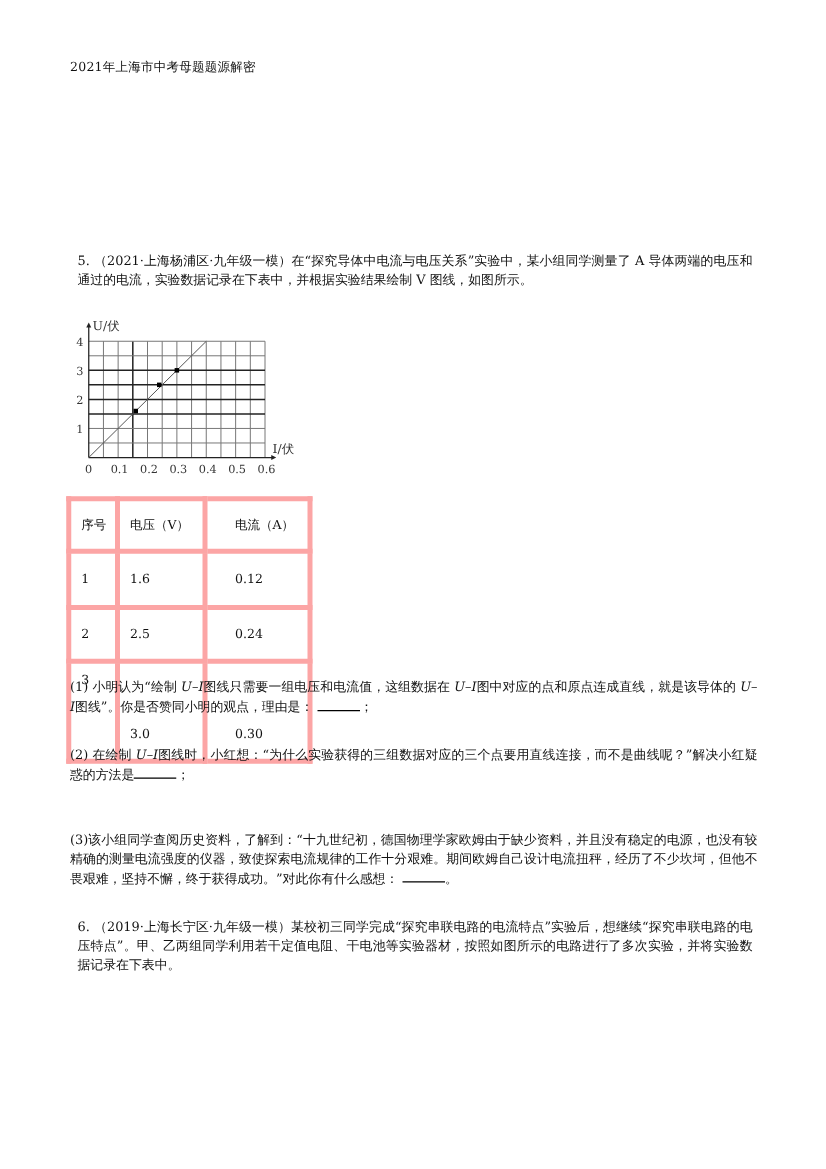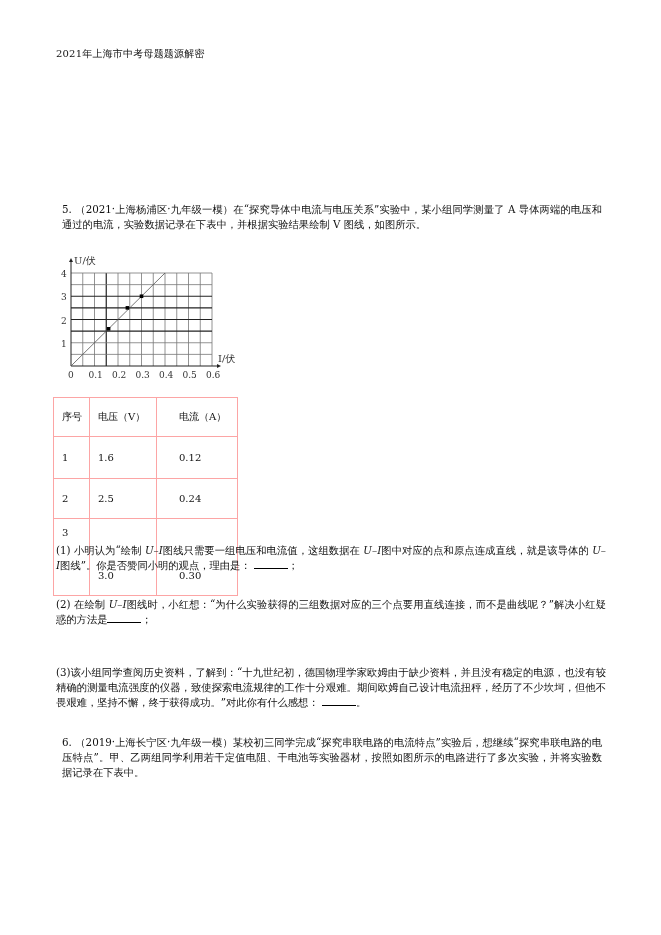--- a/index.html
+++ b/index.html
@@ -24,21 +24,21 @@
   .q1 { top: 543px; left: 56px; width: 550px; }
   .q2 { top: 597px; left: 56px; width: 550px; }
   .q3 { top: 665px; left: 56px; width: 550px; }
   .p6 { top: 735px; }
   .blank { display: inline-block; width: 34px; border-bottom: 1px solid #000; height: 10px; vertical-align: baseline; }
   .ui { font-style: italic; }
 
   svg.graph { position: absolute; left: 55px; top: 246px; }
 
   table.data { position: absolute; left: 53px; top: 397px; border-collapse: collapse; }
-  table.data td { border: 1px solid #fca5a5; font-size: 10px; padding-left: 8px; vertical-align: middle; }
+  table.data td { border: 4px solid #fca5a5; font-size: 10px; padding-left: 8px; vertical-align: middle; }
   table.data td.c0 { width: 26px; }
   table.data td.c1 { width: 57px; }
   table.data td.c2 { width: 57px; padding-left: 22px; }
   table.data tr.r0 td { height: 36px; }
   table.data tr.r1 td { height: 39px; }
   table.data tr.r2 td { height: 37px; }
   table.data tr.r3 td { height: 61px; }
   table.data tr.r3 td.c0 { vertical-align: top; padding-top: 8px; }
   table.data tr.r3 td.c1, table.data tr.r3 td.c2 { vertical-align: bottom; padding-bottom: 14px; }
 </style>

